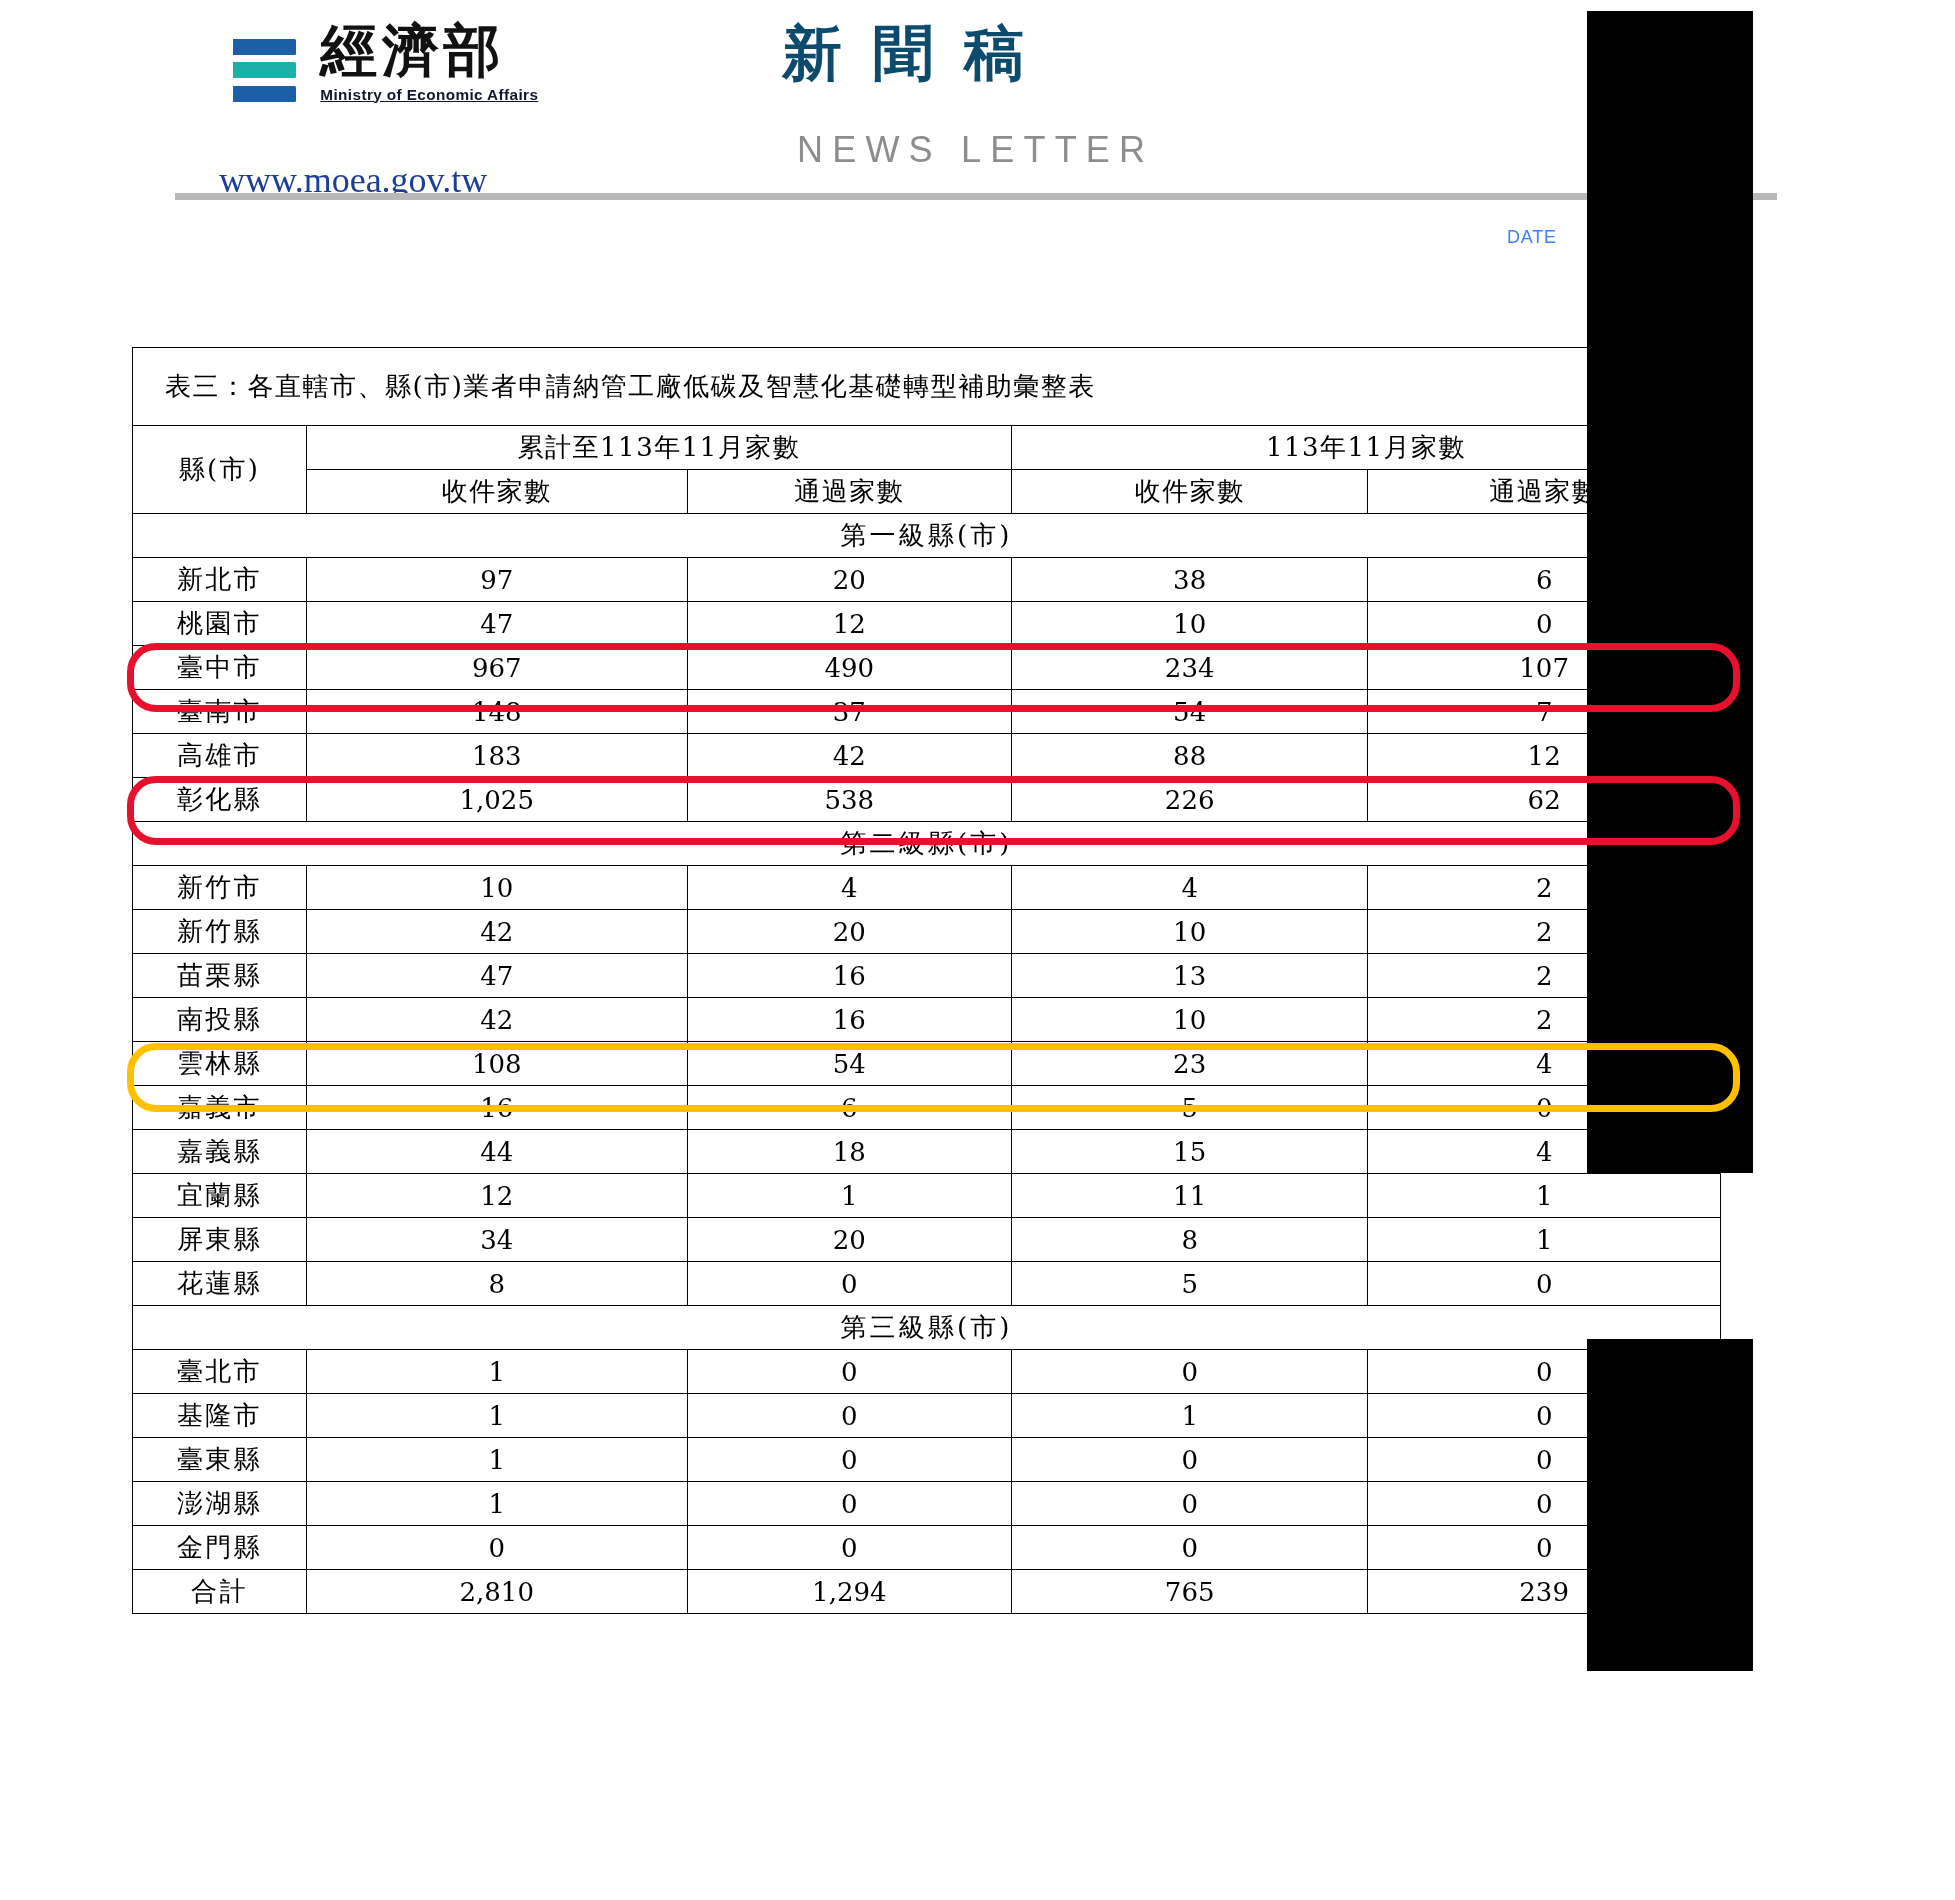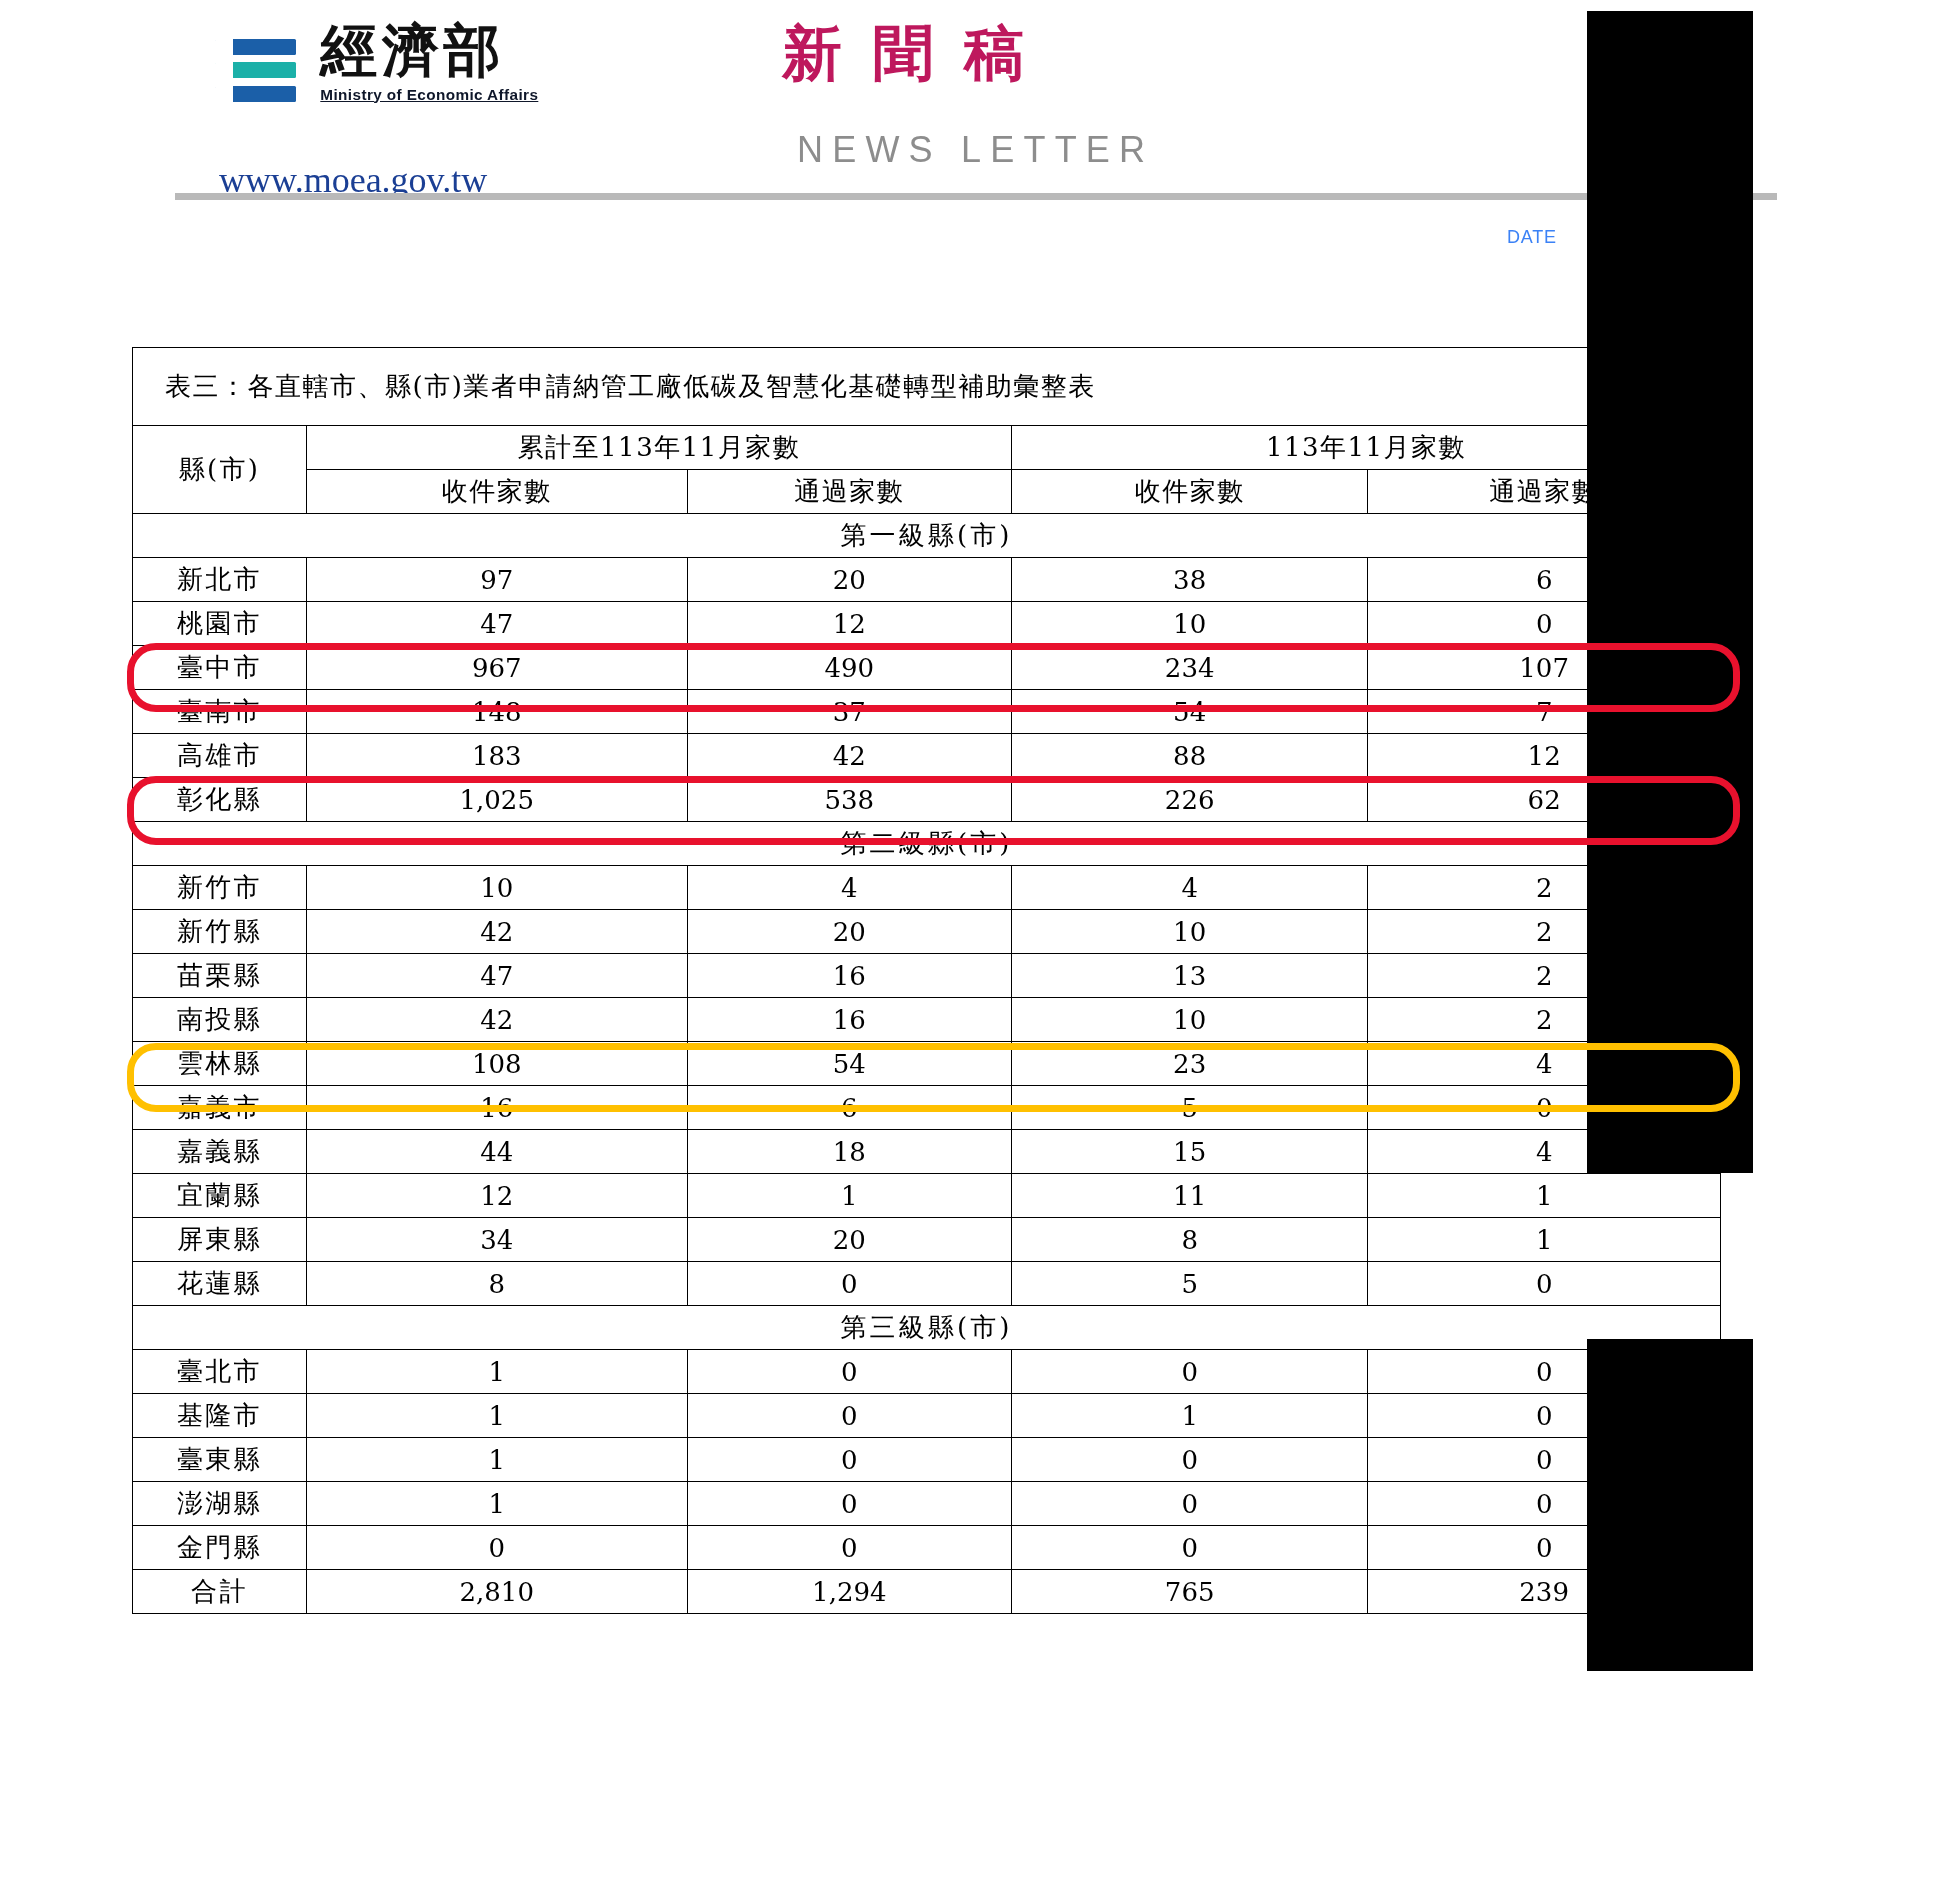--- a/index.html
+++ b/index.html
@@ -70,21 +70,21 @@
     text-decoration: underline;
   }
   .newsletter-cn {
     position: absolute;
     left: 782px;
     top: 14px;
     font-family: Liberation Serif, serif;
     font-size: 60px;
     font-weight: bold;
     letter-spacing: 31px;
-    color: #be185d;
+    color: #0c4a6e;
   }
   .newsletter-en {
     position: absolute;
     left: 797px;
     top: 129px;
     font-family: "Liberation Sans", sans-serif;
     font-size: 36px;
     letter-spacing: 9.2px;
     color: #8d8d8d;
   }

